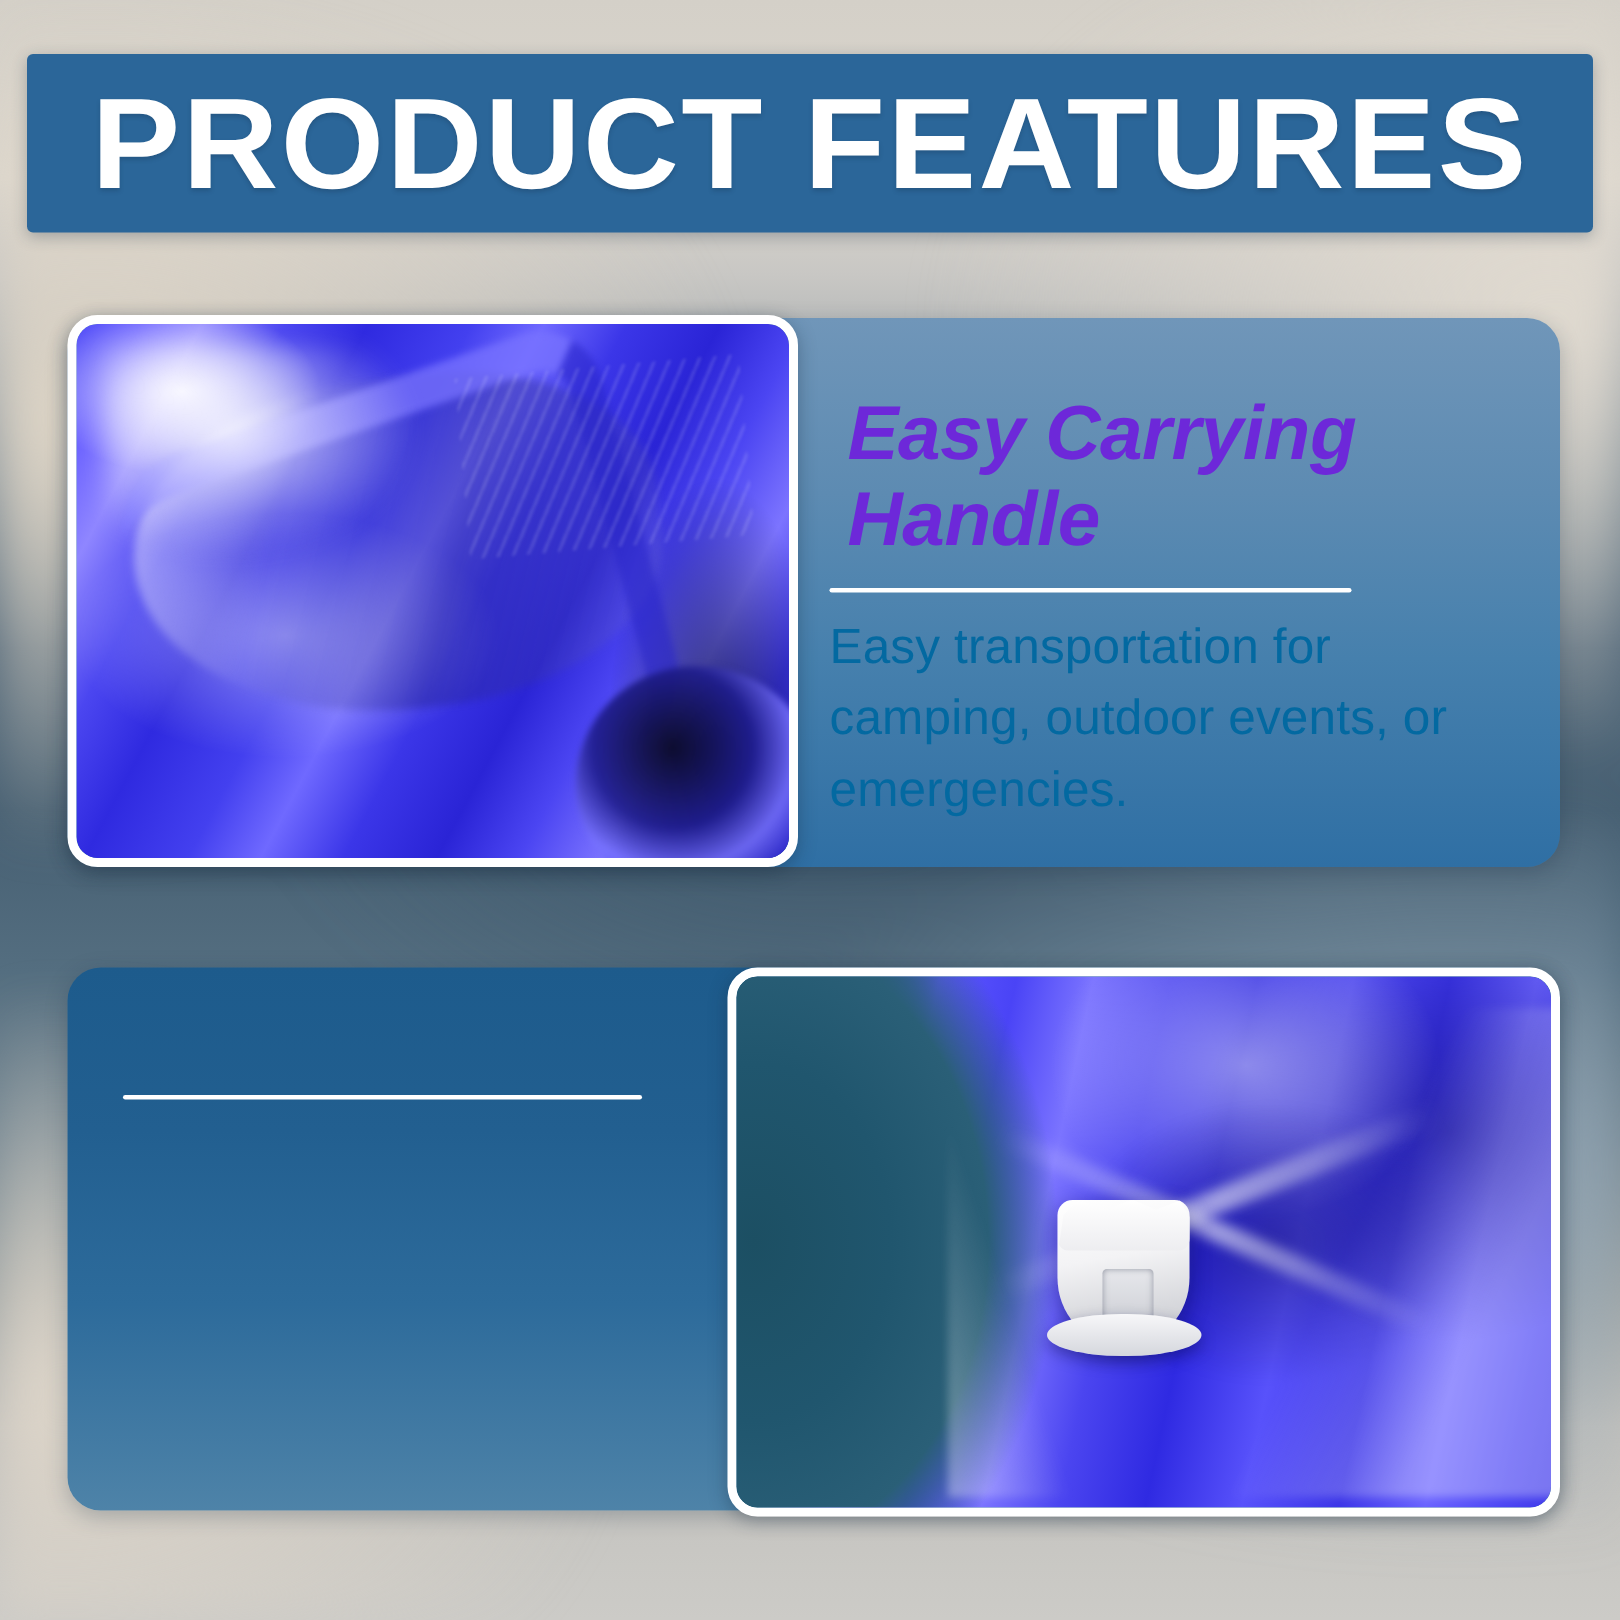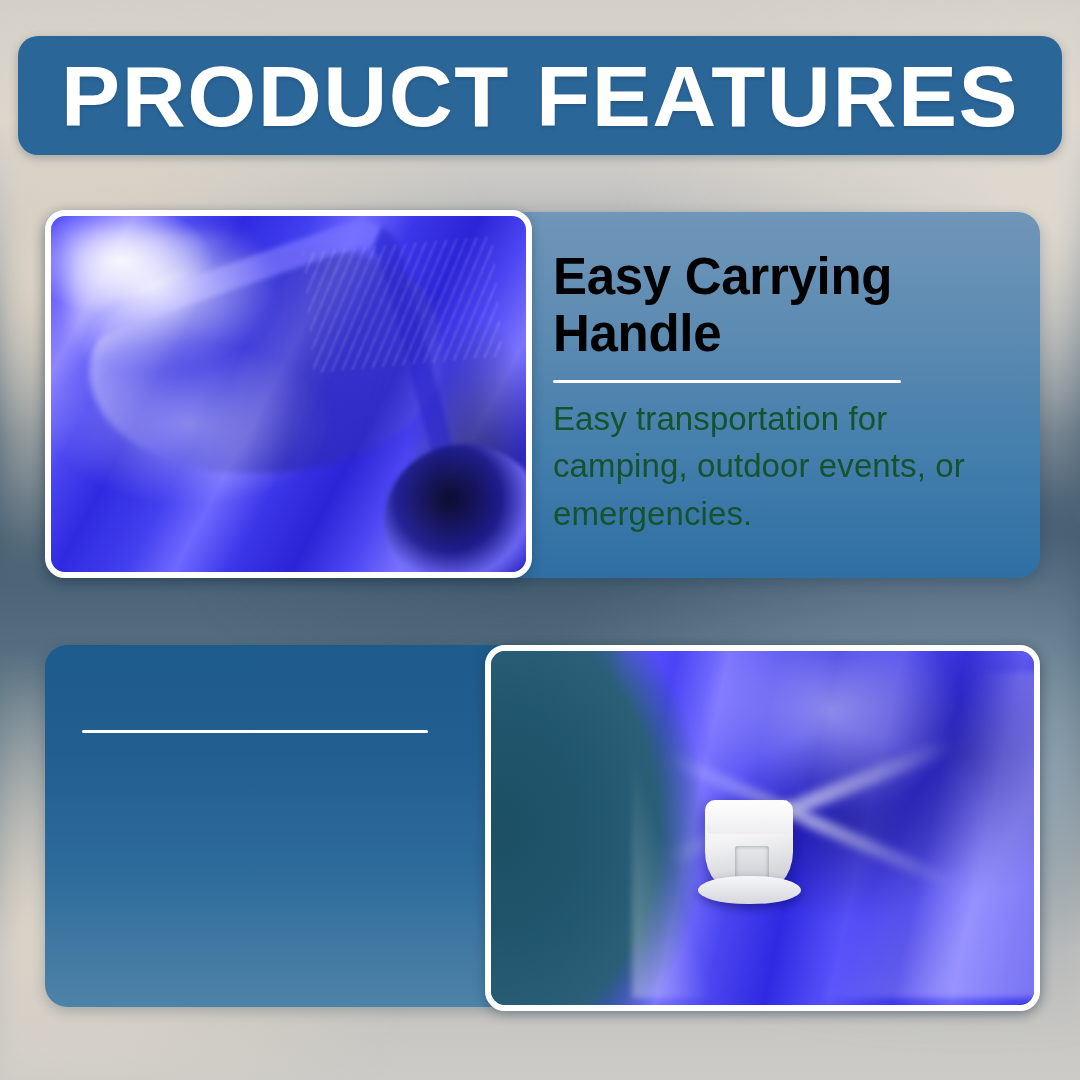--- a/index.html
+++ b/index.html
@@ -45,21 +45,21 @@
     filter: blur(14px);
   }
 
   
   .banner {
     position: absolute;
     left: 18px;
     top: 36px;
     width: 1044px;
     height: 119px;
-    border-radius: 20px;
+    border-radius: 4px;
     box-sizing: border-box;
     box-shadow: 0 3px 10px rgba(30,50,70,0.30);
     display: flex;
     align-items: center;
     justify-content: center;
   }
   .banner-title {
     color: #ffffff;
     font-size: 86px;
     font-weight: 700;
@@ -264,37 +264,38 @@
     background: linear-gradient(180deg, #f7f7f9 0%, #d5d7dd 100%);
     box-shadow: 0 4px 10px rgba(10,10,70,0.4);
   }
 
   
   .text-block { position: absolute; }
   #text-one { left: 553px; top: 248px; width: 420px; }
   #text-two { left: 82px;  top: 712px; width: 400px; }
 
   .feature-title {
-    color: #000000;
+    color: #6d28d9;
     font-size: 51px;
     font-weight: 700;
     line-height: 1.12;
-    margin: 0;
+    margin: 12px;
     letter-spacing: -0.3px;
+    font-style: italic;
   }
   .divider {
     height: 3px;
     background: #ffffff;
     margin: 18px 0 12px 0;
     border-radius: 2px;
   }
   #text-one .divider { width: 348px; }
   #text-two .divider { width: 346px; }
   .feature-desc {
-    color: #14532d;
+    color: #0369a1;
     font-size: 33px;
     font-weight: 400;
     line-height: 1.43;
     margin: 0;
     letter-spacing: 0.1px;
   }
 </style>
 </head>
 <body>
 

